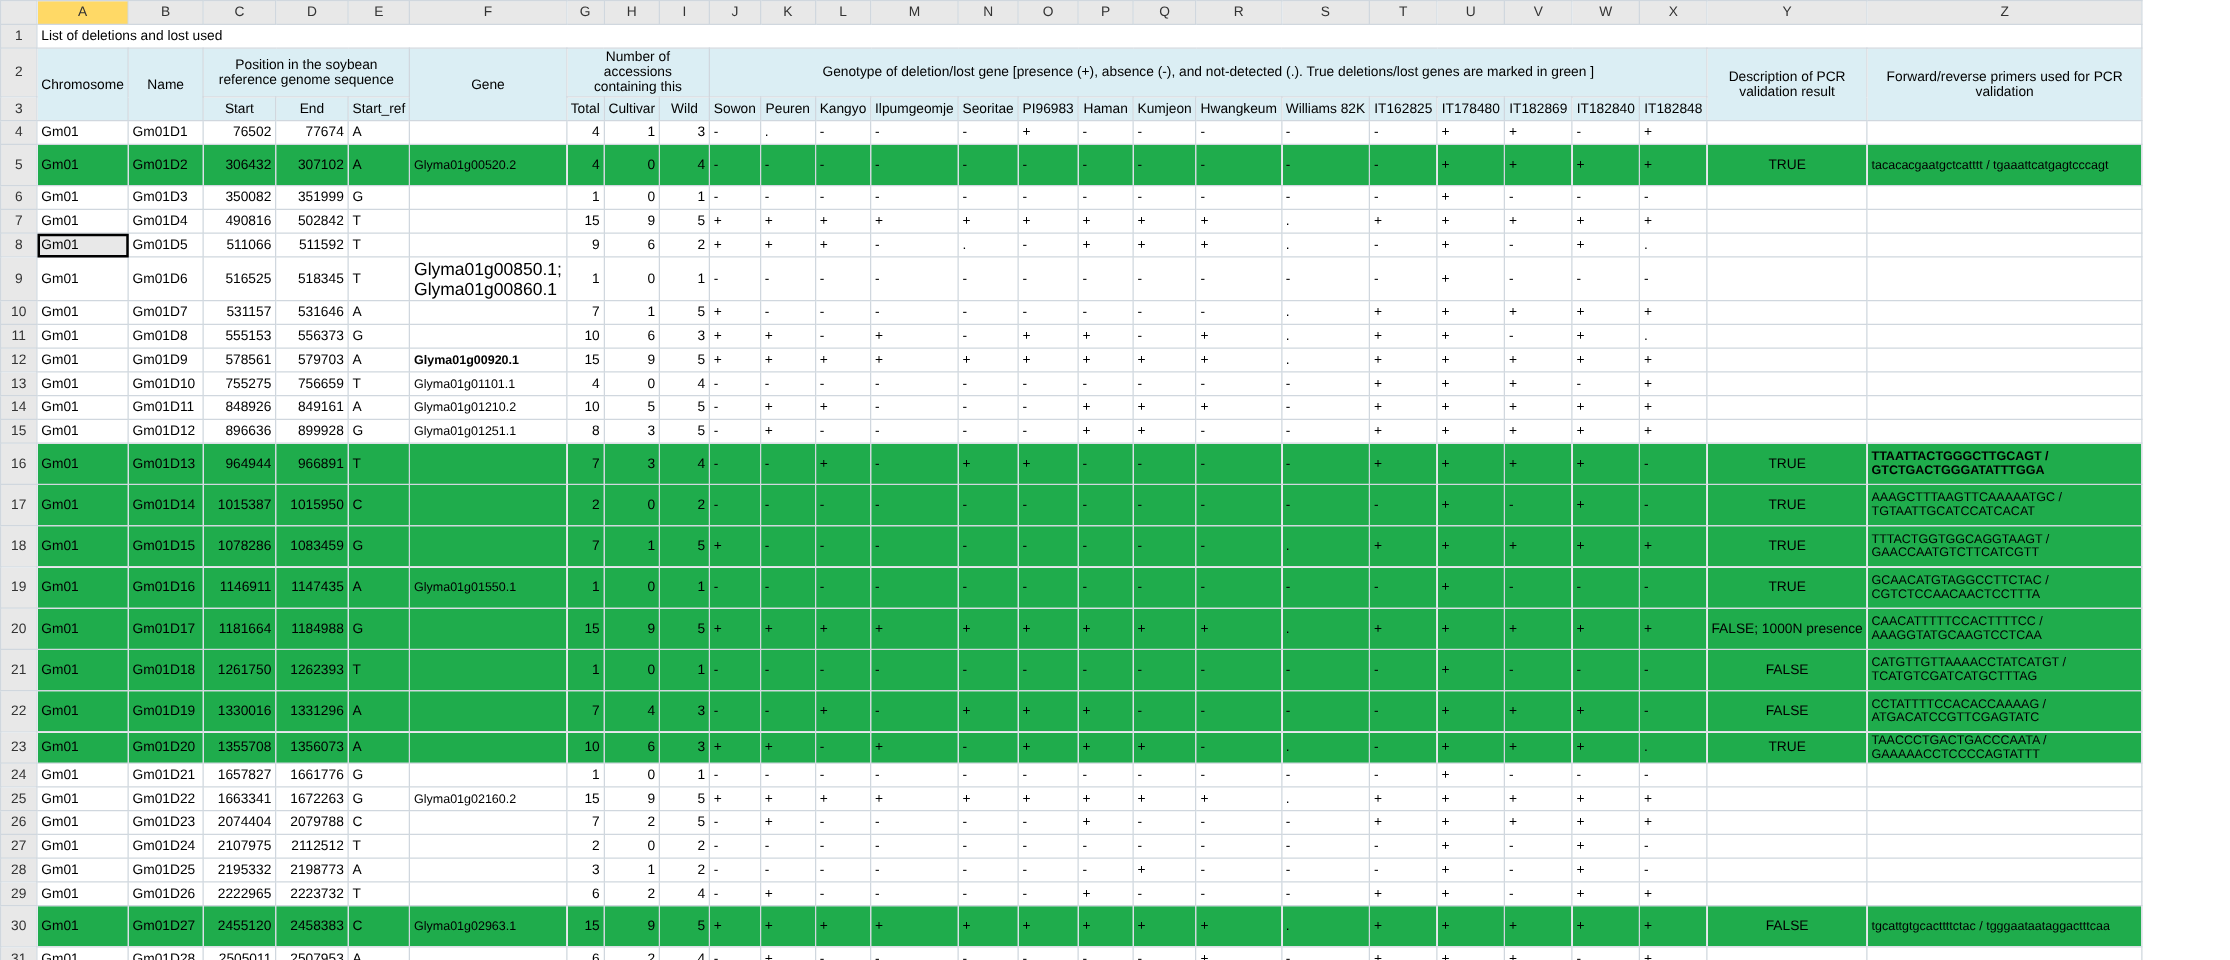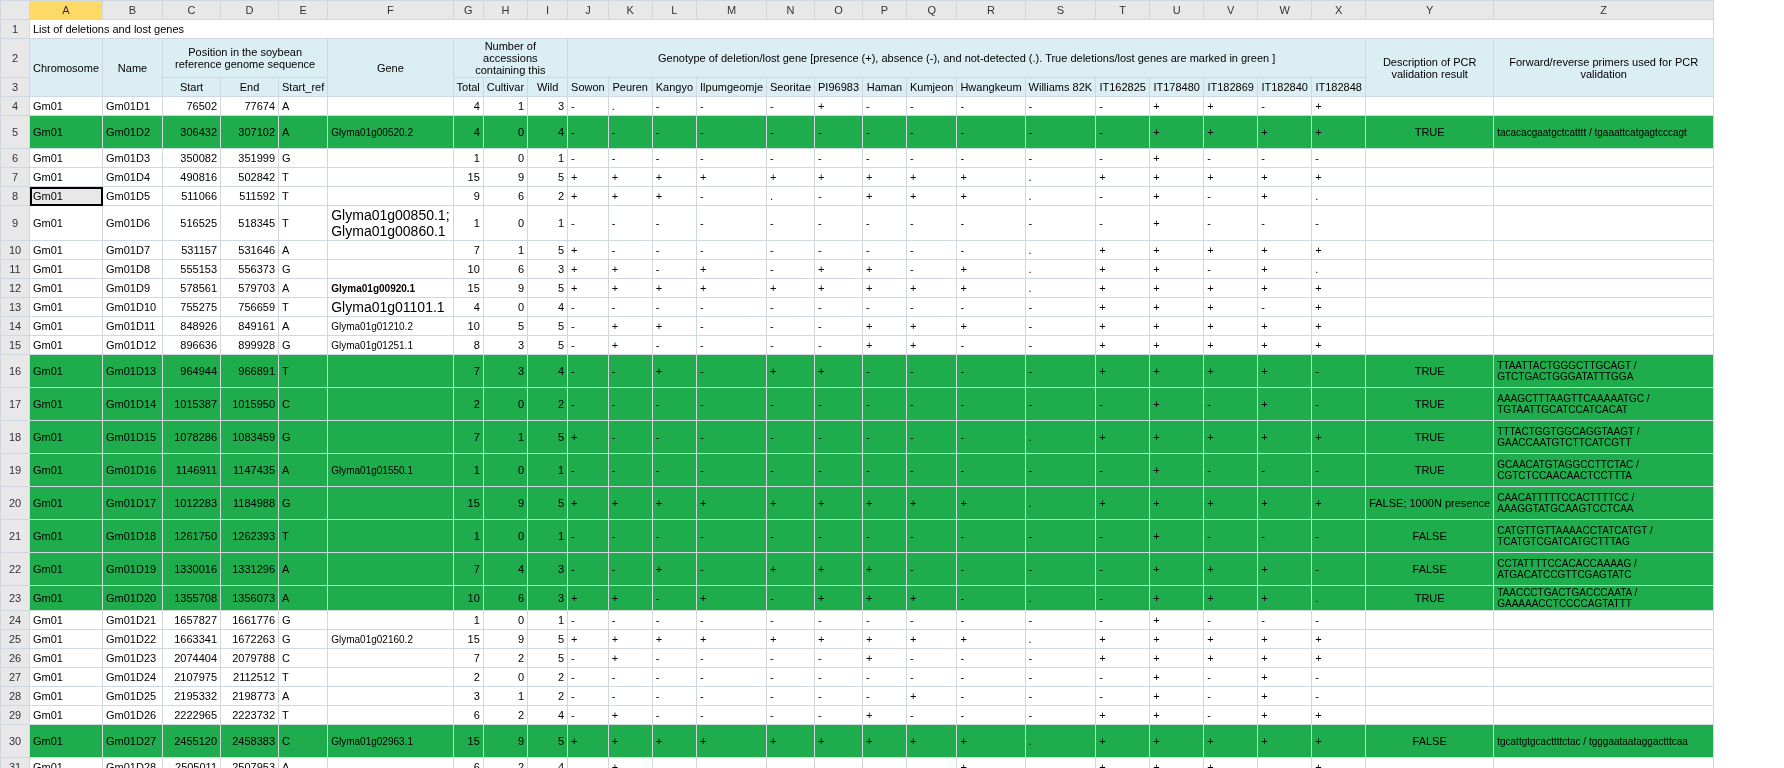--- a/index.html
+++ b/index.html
@@ -90,21 +90,21 @@
         <th class="col-head">V</th>
         <th class="col-head">W</th>
         <th class="col-head">X</th>
         <th class="col-head">Y</th>
         <th class="col-head">Z</th>
       </tr>
   </thead>
   <tbody id="tb">
     <tr>
       <th class="row-head">1</th>
-      <td colspan="26">List of deletions and lost genes</td>
+      <td colspan="26">List of deletions and lost used</td>
     </tr>
     <tr class="tall">
       <th class="row-head">2</th>
       <td class="hdr" rowspan="2">Chromosome</td>
       <td class="hdr" rowspan="2">Name</td>
       <td class="hdr" colspan="3" style="white-space:normal">Position in the soybean reference genome sequence</td>
       <td class="hdr" rowspan="2">Gene</td>
       <td class="hdr" colspan="3" style="white-space:normal">Number of accessions containing this</td>
       <td class="hdr" colspan="15" style="white-space:normal">Genotype of deletion/lost gene [presence (+), absence (-), and not-detected (.). True deletions/lost genes are marked in green ]</td>
       <td class="hdr" rowspan="2" style="white-space:normal">Description of PCR validation result</td>
@@ -395,21 +395,21 @@
         <td class="center"></td>
         <td style="white-space: normal; font-size: 10px;"></td>
       </tr>
       <tr>
         <th class="row-head">13</th>
         <td>Gm01</td>
         <td>Gm01D10</td>
         <td class="rnum">755275</td>
         <td class="rnum">756659</td>
         <td>T</td>
-        <td style="white-space: normal; font-size: 14px;">Glyma01g01101.1</td>
+        <td style="white-space: normal; font-size: 10px;">Glyma01g01101.1</td>
         <td class="rnum">4</td>
         <td class="rnum">0</td>
         <td class="rnum">4</td>
         <td>-</td>
         <td>-</td>
         <td>-</td>
         <td>-</td>
         <td>-</td>
         <td>-</td>
         <td>-</td>
@@ -502,21 +502,21 @@
         <td class="green">-</td>
         <td class="green">-</td>
         <td class="green">-</td>
         <td class="green">-</td>
         <td class="green">+</td>
         <td class="green">+</td>
         <td class="green">+</td>
         <td class="green">+</td>
         <td class="green">-</td>
         <td class="green center">TRUE</td>
-        <td class="green" style="white-space: normal; font-size: 10px;">TTAATTACTGGGCTTGCAGT / GTCTGACTGGGATATTTGGA</td>
+        <td class="green" style="white-space: normal; font-size: 10px; font-weight: bold;">TTAATTACTGGGCTTGCAGT / GTCTGACTGGGATATTTGGA</td>
       </tr>
       <tr class="tall">
         <th class="row-head">17</th>
         <td class="green">Gm01</td>
         <td class="green">Gm01D14</td>
         <td class="green rnum">1015387</td>
         <td class="green rnum">1015950</td>
         <td class="green">C</td>
         <td class="green" style="white-space: normal; font-size: 10px;"></td>
         <td class="green rnum">2</td>
@@ -595,21 +595,21 @@
         <td class="green">-</td>
         <td class="green">-</td>
         <td class="green">-</td>
         <td class="green center">TRUE</td>
         <td class="green" style="white-space: normal; font-size: 10px;">GCAACATGTAGGCCTTCTAC / CGTCTCCAACAACTCCTTTA</td>
       </tr>
       <tr class="tall">
         <th class="row-head">20</th>
         <td class="green">Gm01</td>
         <td class="green">Gm01D17</td>
-        <td class="green rnum">1012283</td>
+        <td class="green rnum">1181664</td>
         <td class="green rnum">1184988</td>
         <td class="green">G</td>
         <td class="green" style="white-space: normal; font-size: 10px;"></td>
         <td class="green rnum">15</td>
         <td class="green rnum">9</td>
         <td class="green rnum">5</td>
         <td class="green">+</td>
         <td class="green">+</td>
         <td class="green">+</td>
         <td class="green">+</td>

